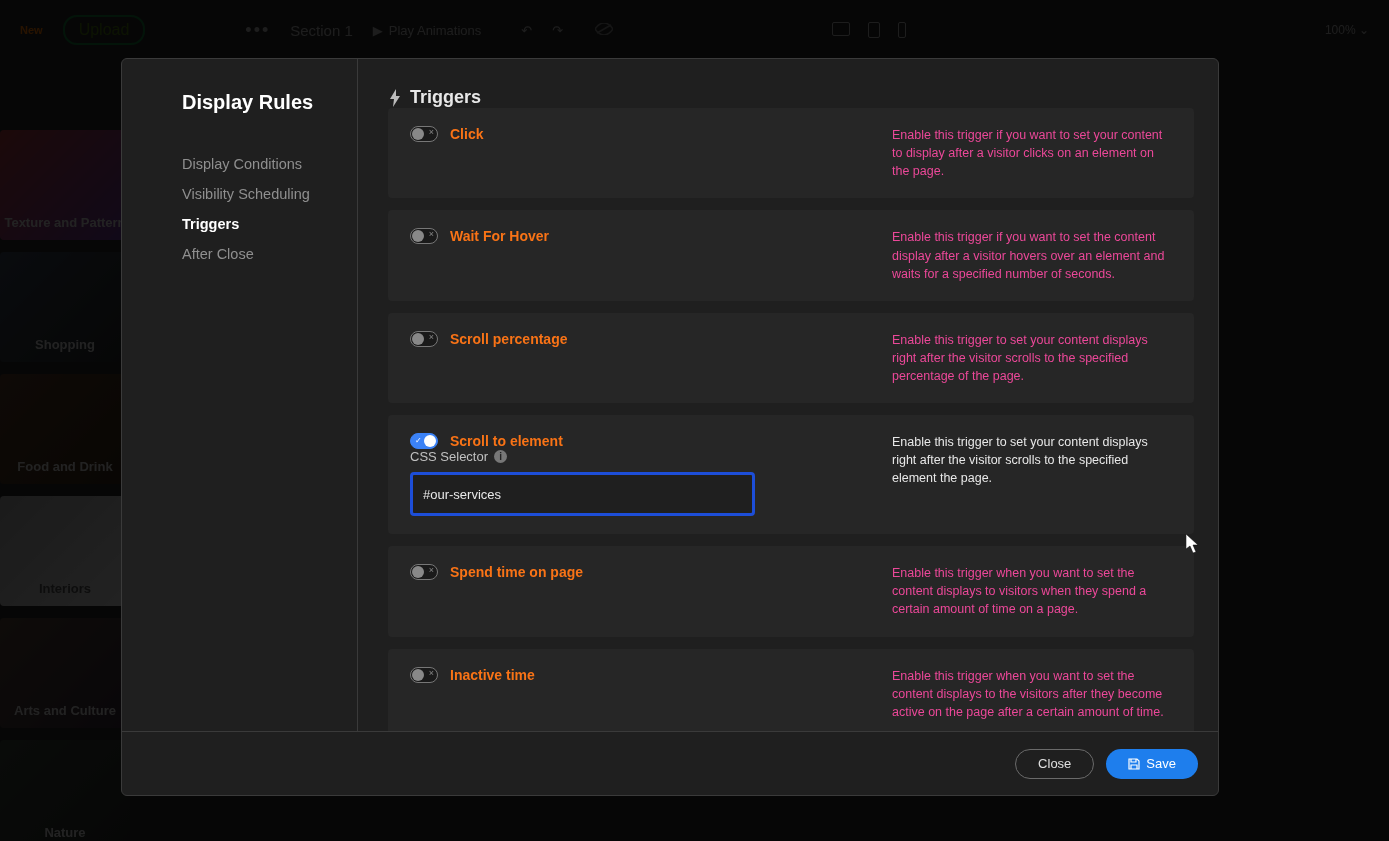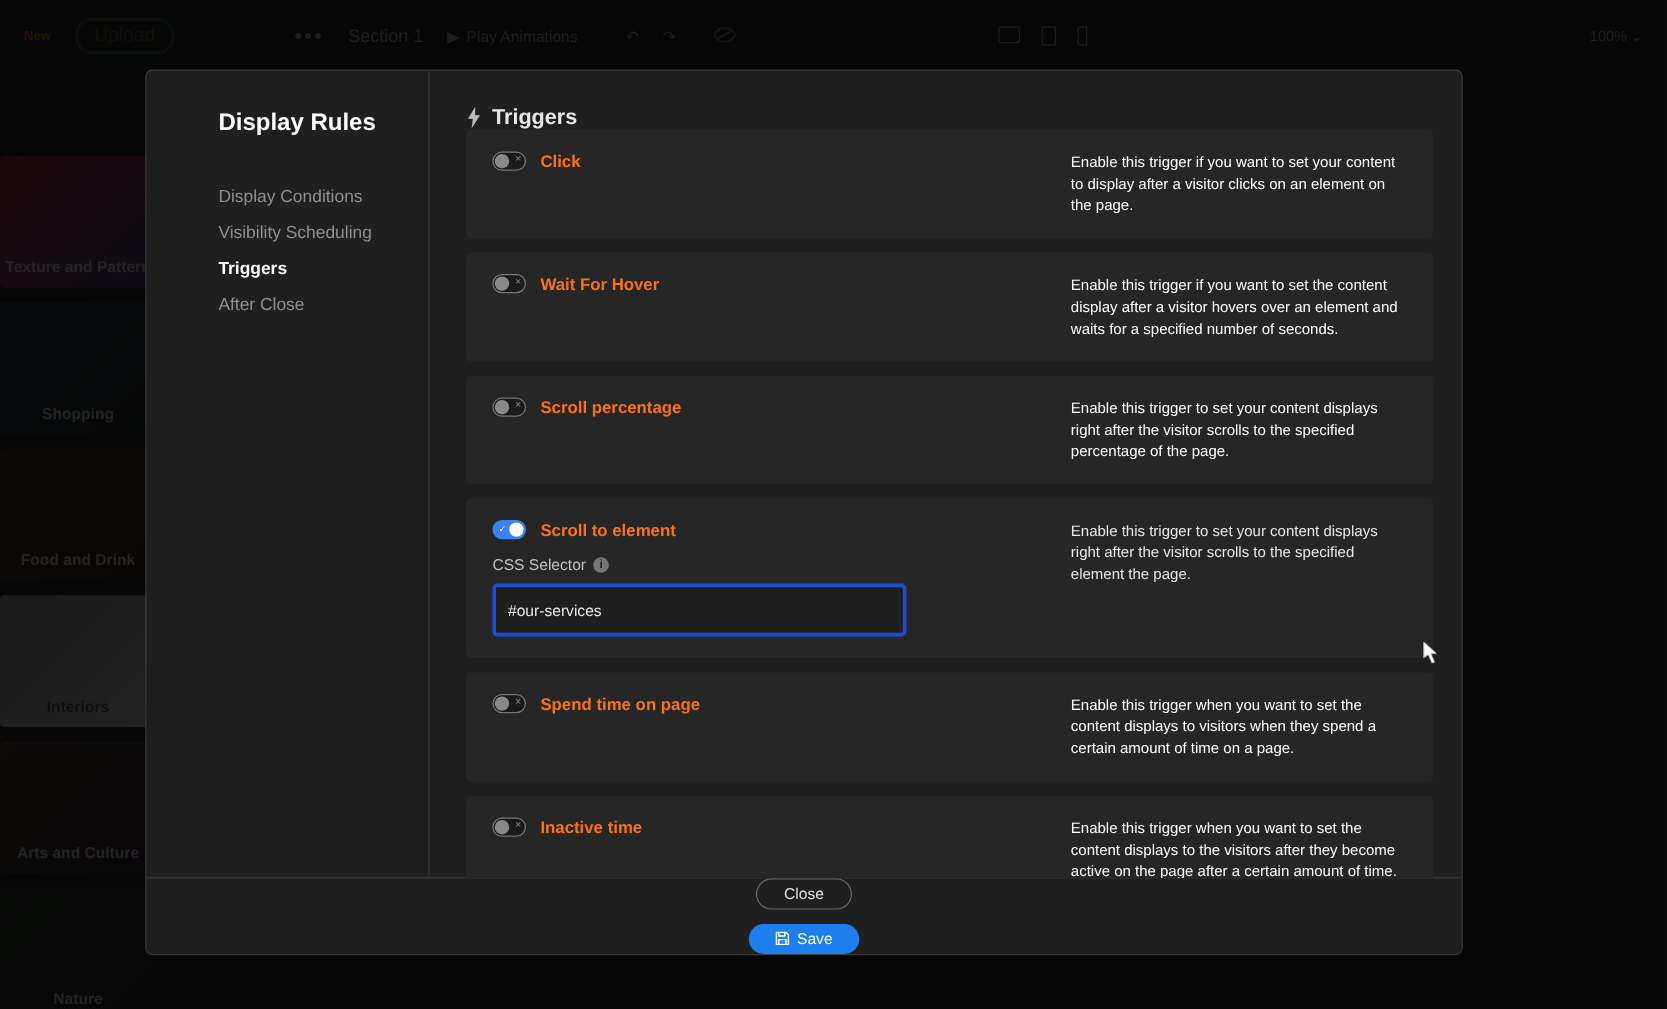--- a/index.html
+++ b/index.html
@@ -124,21 +124,21 @@
     margin-bottom:12px;
     display:flex;
     gap:24px;
   }
   .trigger-left { flex:1; }
   .trigger-head {
     display:flex; align-items:center; gap:12px;
   }
   .trigger-title { font-size:14px; font-weight:600; color:#f97316; }
   .trigger-right {
-    width:280px; font-size:12.5px; color:#ffffff; line-height:1.45;
+    width:280px; font-size:12.5px; color:#ec4899; line-height:1.45;
   }
   .trigger-card.active .trigger-right { color:#e8e8e8; }
 
   
   .toggle {
     width:28px; height:16px; border-radius:8px;
     background:#1a1a1a; border:1px solid #777;
     position:relative; cursor:pointer;
     flex-shrink:0;
   }
@@ -157,21 +157,21 @@
   .toggle.on::after {
     left:auto; right:1px; background:#fff;
   }
   .toggle.on .check {
     position:absolute; left:4px; top:2px;
     font-size:8px; color:#fff;
   }
   .toggle .check { display:none; }
   .toggle.on .check { display:block; }
 
-  .trigger-body { margin-top:14px; }
+  .trigger-body { }
   .field-label {
     font-size:13px; color:#c0c0c0; display:flex; align-items:center; gap:6px;
     margin-bottom:8px;
   }
   .info-i {
     width:13px; height:13px; border-radius:50%;
     background:#777; color:#222;
     font-size:10px; font-weight:700;
     display:inline-flex; align-items:center; justify-content:center;
     font-style:normal;
@@ -183,21 +183,21 @@
     border-radius:4px;
     padding:0 10px;
     color:#e8e8e8; font-size:13px;
   }
 
   
   .modal-footer {
     height:64px;
     border-top:1px solid #3a3a3a;
     display:flex; align-items:center; justify-content:flex-end;
-    gap:12px; padding:0 20px;flex-direction:column;
+    gap:12px; padding:0 20px;
   }
   .btn {
     height:30px; border-radius:15px;
     font-size:13px; cursor:pointer;
     display:inline-flex; align-items:center; justify-content:center;
     gap:6px; padding:0 22px;
   }
   .btn-close {
     background:transparent; border:1px solid #6a6a6a; color:#e0e0e0;
   }

